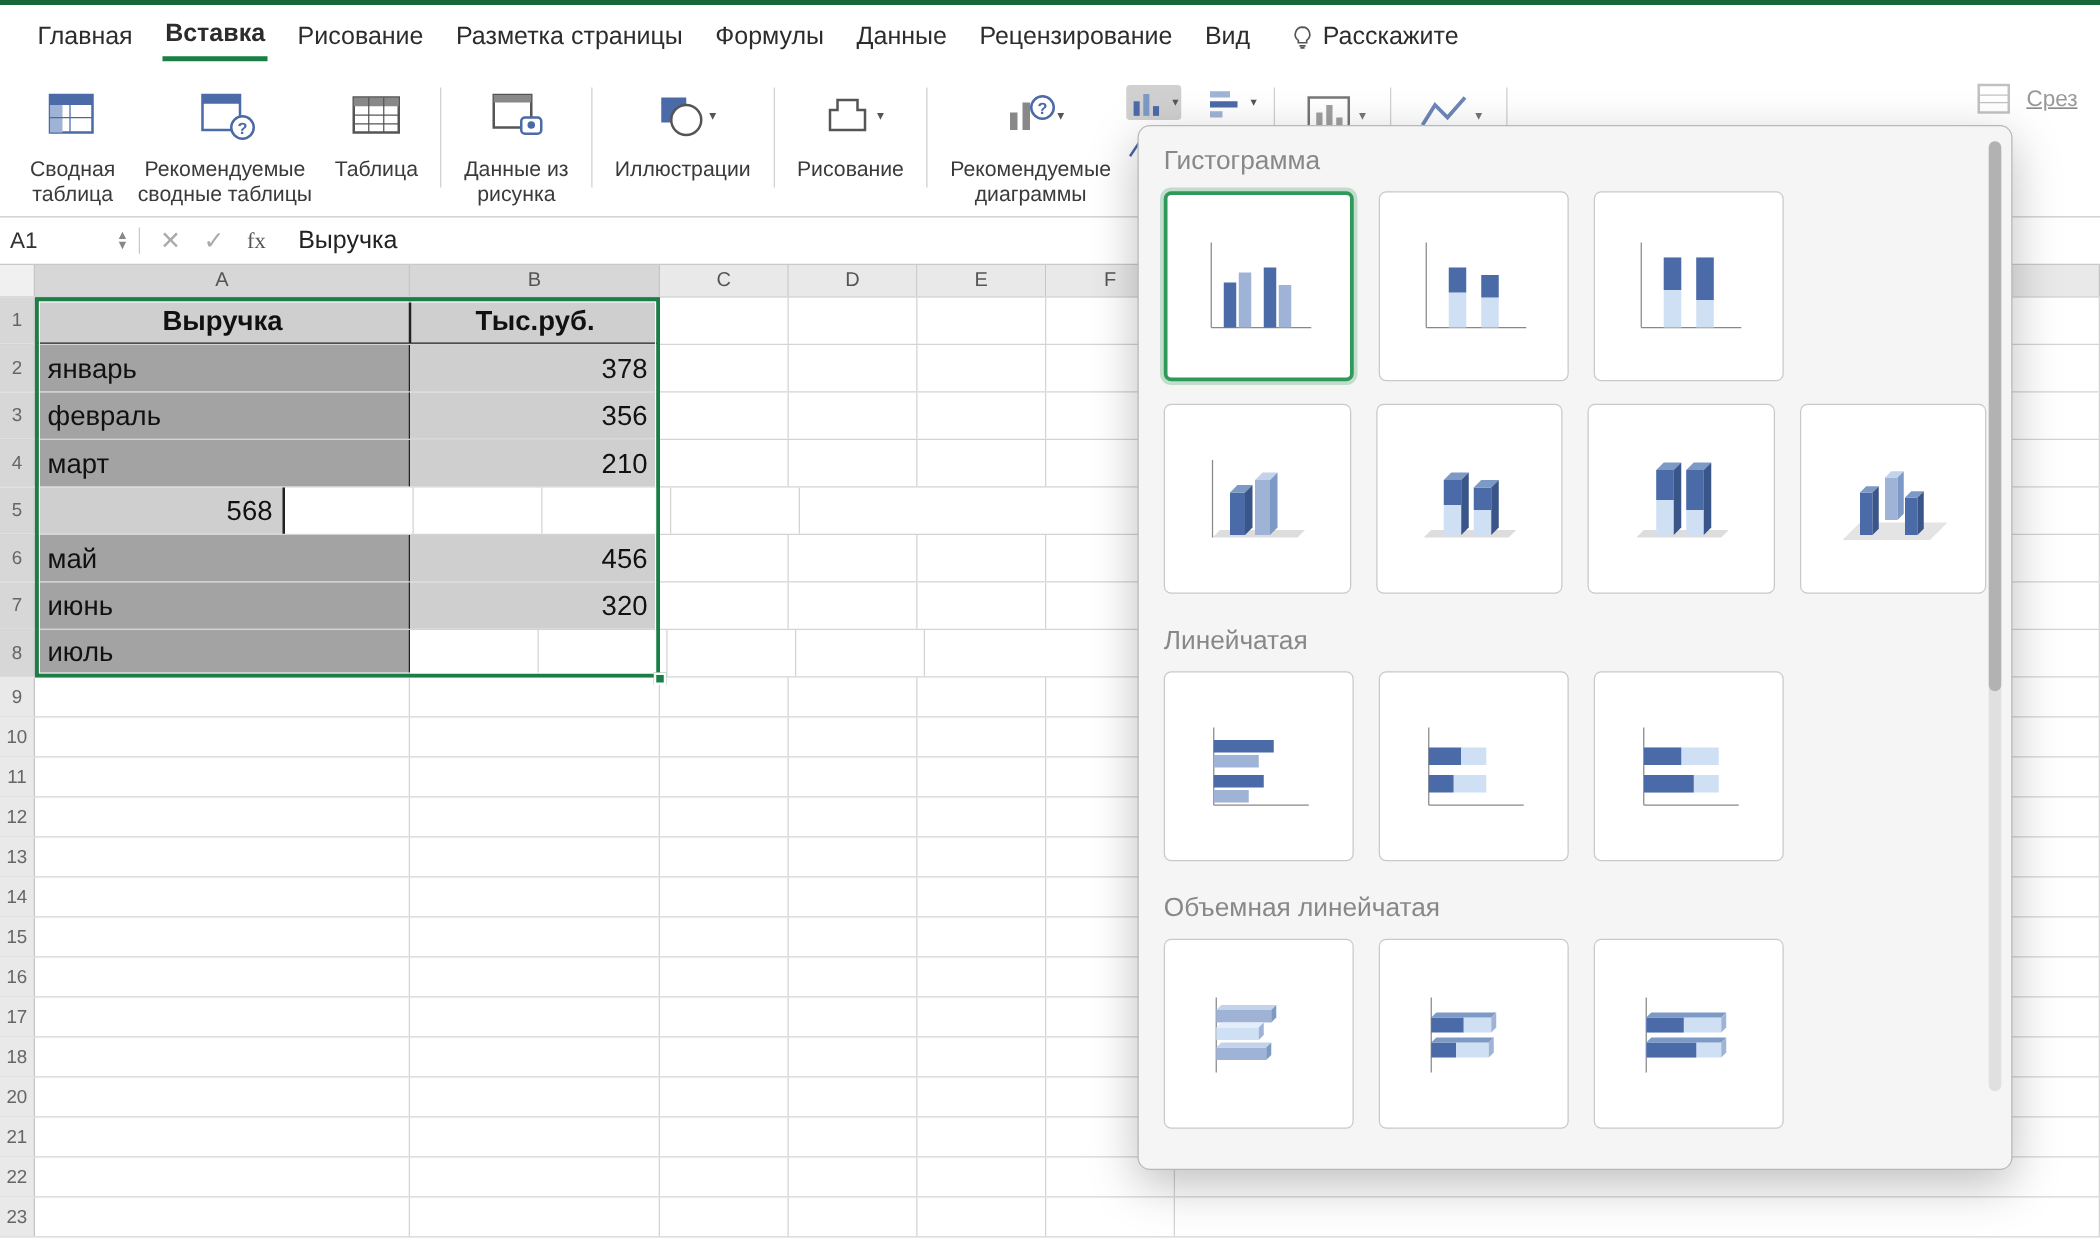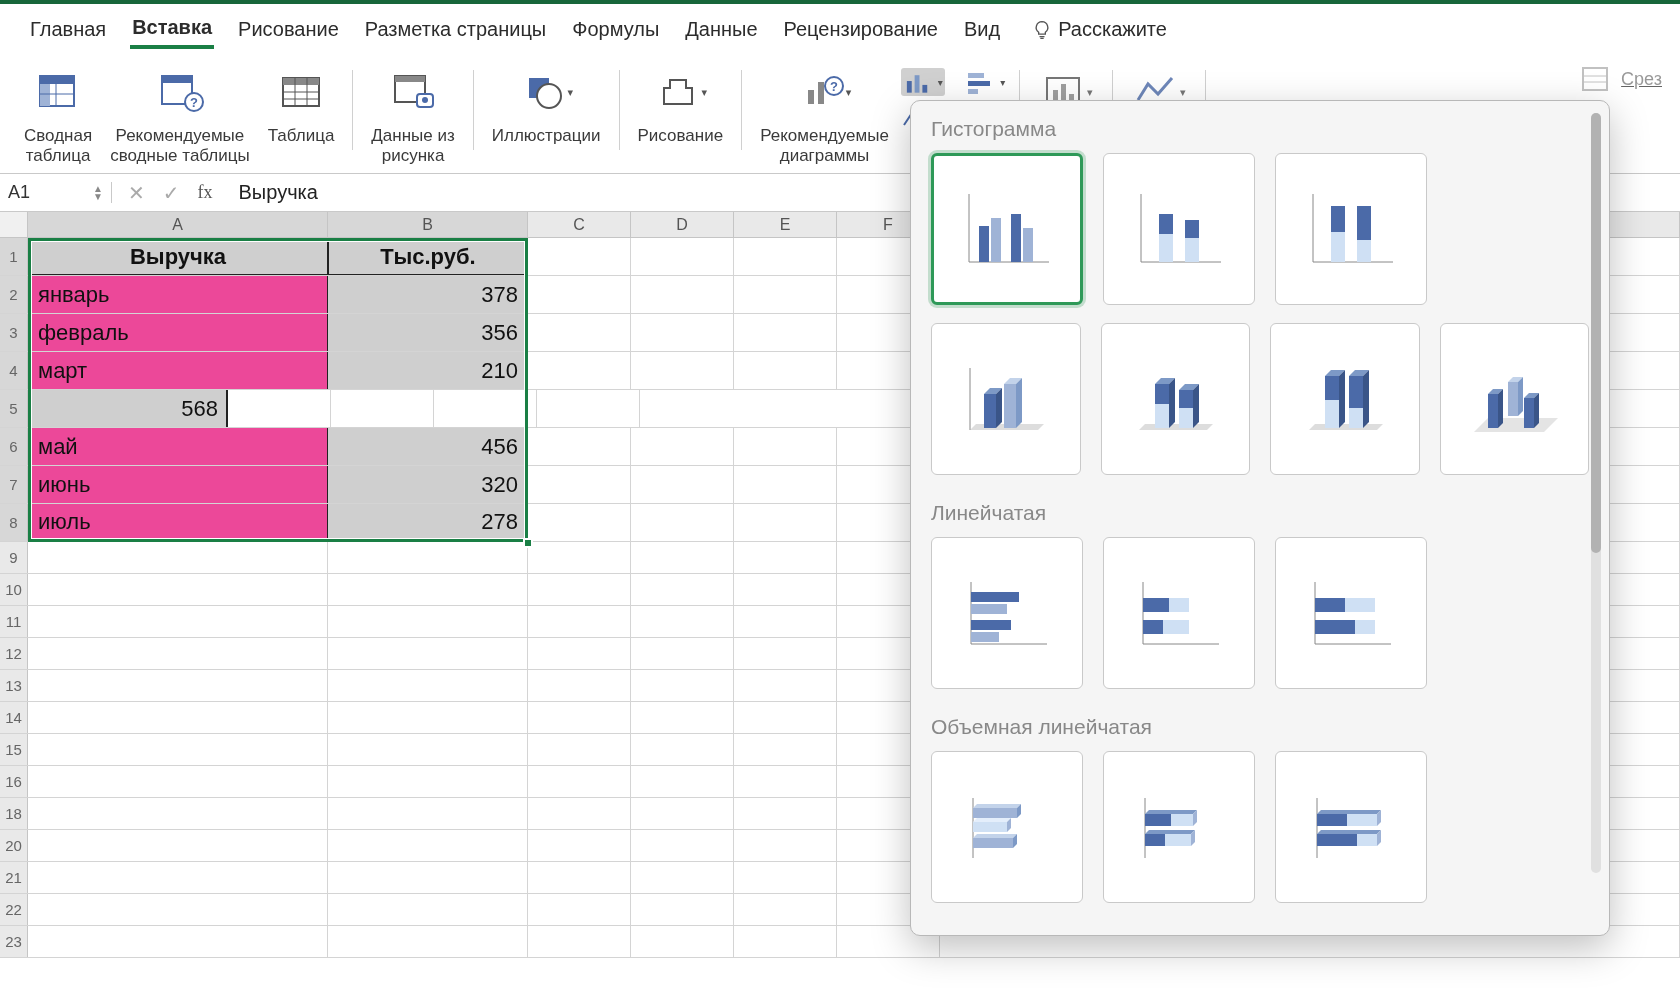--- a/index.html
+++ b/index.html
@@ -39,21 +39,21 @@
   .colheads{display:flex;height:26px;border-bottom:1px solid #c5c5c5;}
   .corner{width:28px;border-right:1px solid #c5c5c5;background:#f0f0f0;}
   .colh{border-right:1px solid #c5c5c5;background:#e9e9e9;color:#555;font-size:16px;display:flex;align-items:center;justify-content:center;}
   .colh.sel{background:#d7d7d7;}
   .rows{}
   .row{display:flex;height:38px;border-bottom:1px solid #d4d4d4;}
   .rowh{width:28px;border-right:1px solid #c5c5c5;background:#e9e9e9;color:#666;font-size:15px;display:flex;align-items:center;justify-content:center;}
   .rowh.sel{background:#d7d7d7;}
   .cell{border-right:1px solid #d4d4d4;font-size:22px;color:#111;display:flex;align-items:center;padding:0 8px;}
   .cell.hdr{font-weight:700;justify-content:center;background:#cfcfcf;border:1px solid #222;}
-  .cell.dA{background:#ec4899;border-left:2px solid #222;border-right:1px solid #222;}
+  .cell.dA{background:#a3a3a3;border-left:2px solid #222;border-right:1px solid #222;}
   .cell.dB{background:#cfcfcf;border-right:2px solid #222;justify-content:flex-end;}
   .selection-outline{position:absolute;left:28px;top:0;border:3px solid #1a7f45;pointer-events:none;box-shadow:0 0 0 1px #fff inset;}
   .sel-handle{position:absolute;width:10px;height:10px;background:#1a7f45;border:2px solid #fff;}
 
   
   .chart-panel{position:absolute;left:910px;top:100px;width:700px;background:#f5f5f5;border:1px solid #b8b8b8;border-radius:10px;box-shadow:0 12px 38px rgba(0,0,0,.25);padding:4px 4px 18px 4px;z-index:100;}
   .chart-panel .scroll-ind{position:absolute;right:8px;top:12px;width:10px;height:760px;background:#e0e0e0;border-radius:6px;}
   .chart-panel .scroll-thumb{position:absolute;right:8px;top:12px;width:10px;height:440px;background:#b2b2b2;border-radius:6px;}
   .section-title{font-size:21px;color:#888;padding:12px 16px 8px 16px;}
   .thumb-row{display:flex;gap:20px;padding:4px 16px 14px 16px;}
@@ -344,21 +344,20 @@
         <div class="cell dB wB">320</div>
         <div class="cell wR"></div>
         <div class="cell wR"></div>
         <div class="cell wR"></div>
         <div class="cell wR"></div>
         <div class="cell" style="flex: 1 1 0%;"></div>
       </div>
       <div class="row">
         <div class="rowh sel">8</div>
         <div class="cell dA wA" style="border-bottom: 2px solid rgb(34, 34, 34);">июль</div>
-        <div class="cell dB wB" style="border-bottom: 2px solid rgb(34, 34, 34);">278</div>
         <div class="cell wR"></div>
         <div class="cell wR"></div>
         <div class="cell wR"></div>
         <div class="cell wR"></div>
         <div class="cell" style="flex: 1 1 0%;"></div>
       </div>
       <div class="row short">
         <div class="rowh">9</div>
         <div class="cell wA"></div>
         <div class="cell wB"></div>
@@ -423,20 +422,30 @@
         <div class="cell wA"></div>
         <div class="cell wB"></div>
         <div class="cell wR"></div>
         <div class="cell wR"></div>
         <div class="cell wR"></div>
         <div class="cell wR"></div>
         <div class="cell" style="flex: 1 1 0%;"></div>
       </div>
       <div class="row short">
         <div class="rowh">16</div>
+        <div class="cell wA"></div>
+        <div class="cell wB"></div>
+        <div class="cell wR"></div>
+        <div class="cell wR"></div>
+        <div class="cell wR"></div>
+        <div class="cell wR"></div>
+        <div class="cell" style="flex: 1 1 0%;"></div>
+      </div>
+      <div class="row short">
+        <div class="rowh">17</div>
         <div class="cell wA"></div>
         <div class="cell wB"></div>
         <div class="cell wR"></div>
         <div class="cell wR"></div>
         <div class="cell wR"></div>
         <div class="cell wR"></div>
         <div class="cell" style="flex: 1 1 0%;"></div>
       </div>
       <div class="row short">
         <div class="rowh">18</div>

